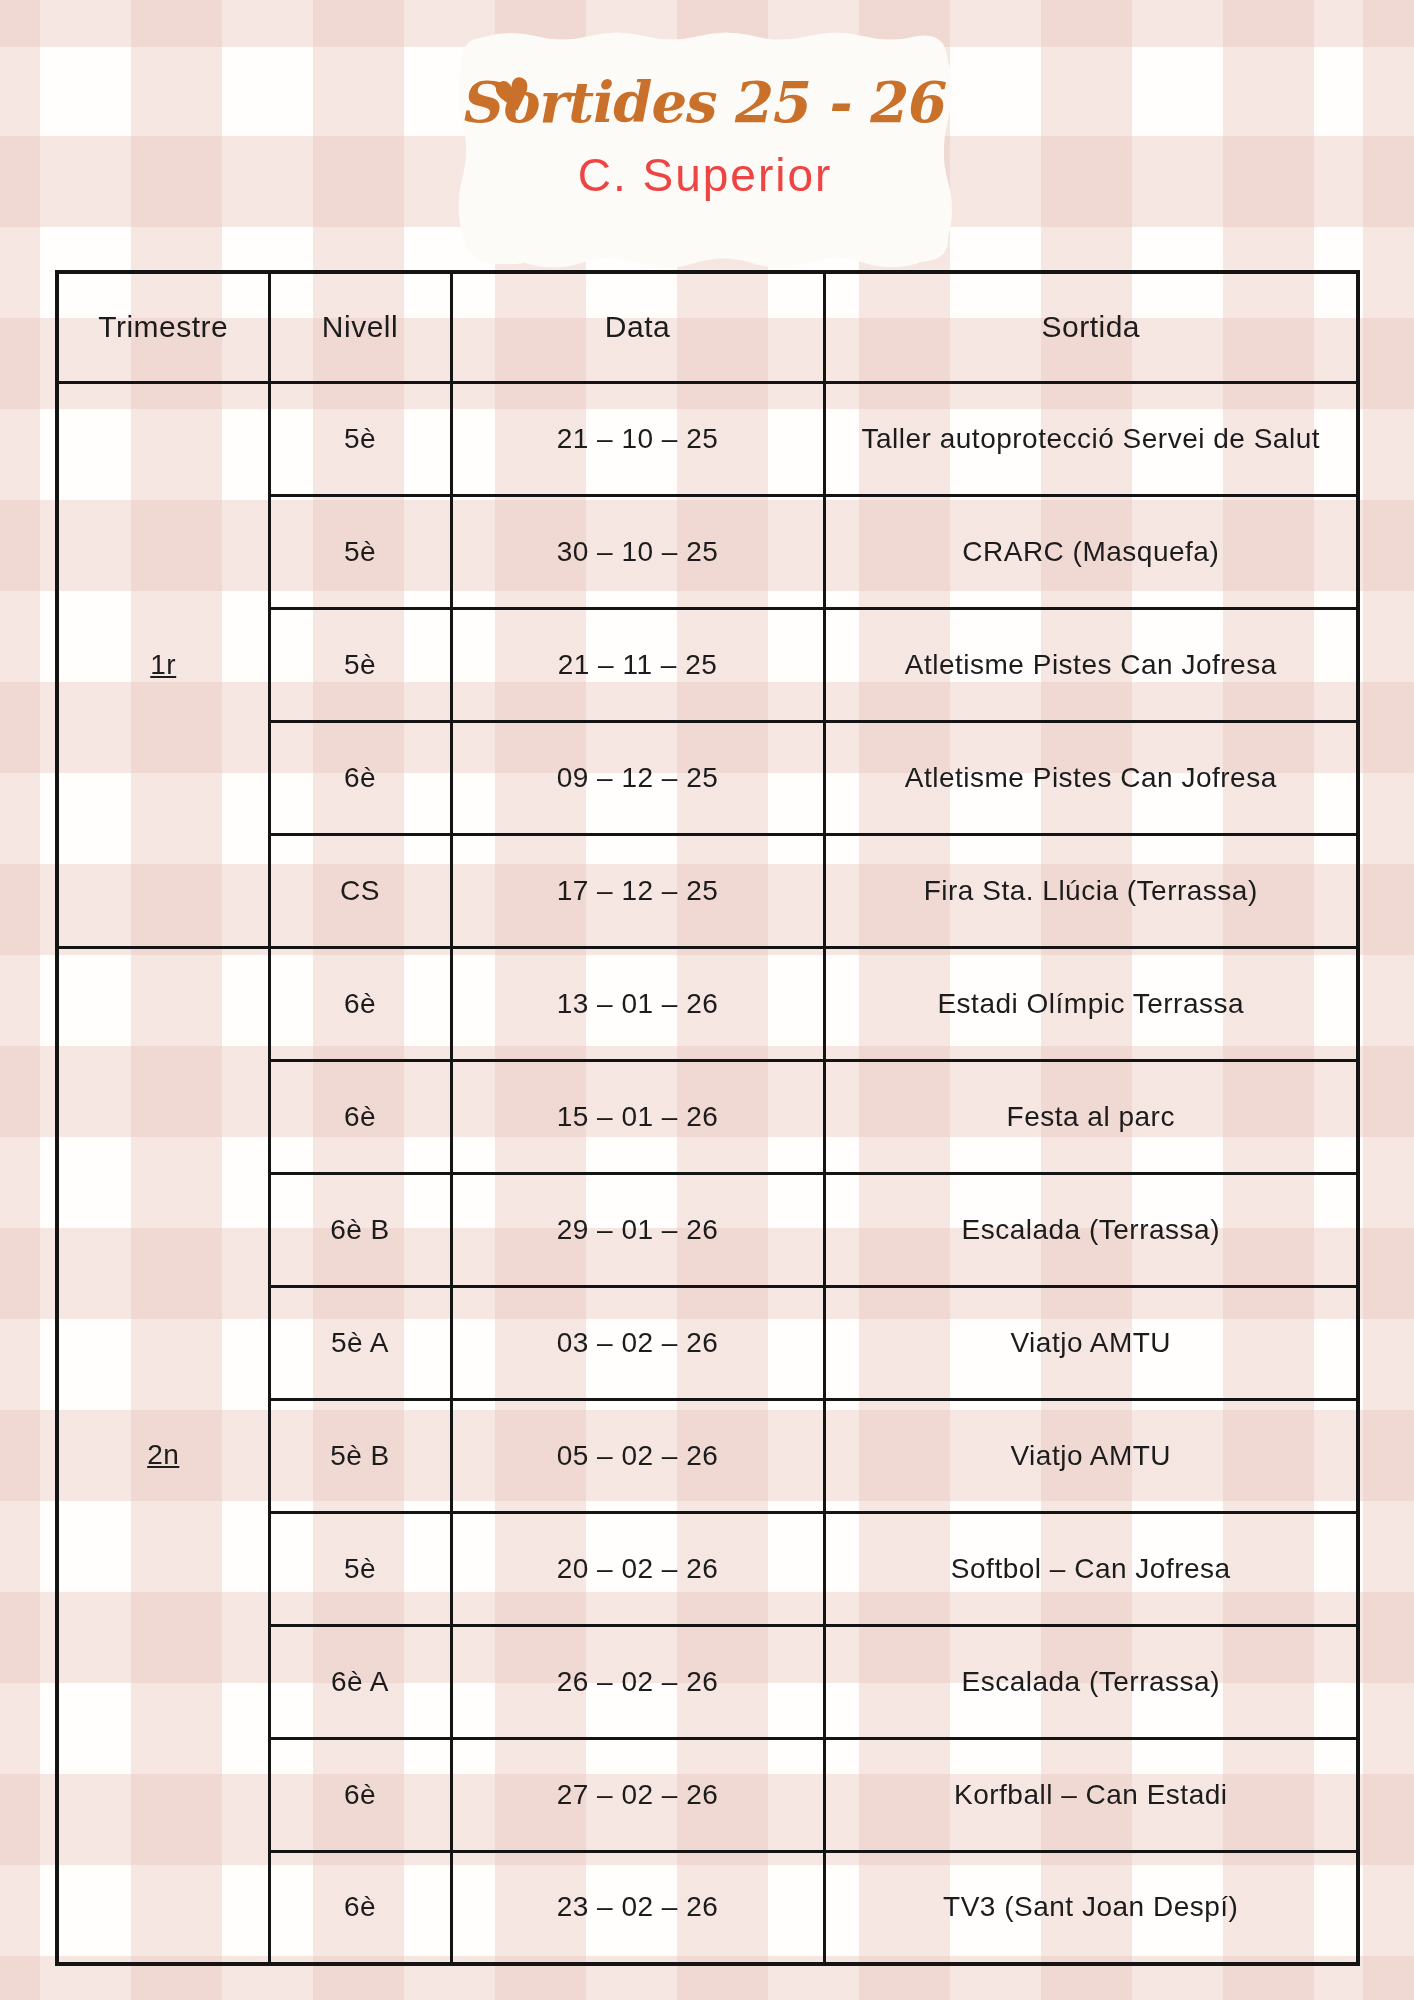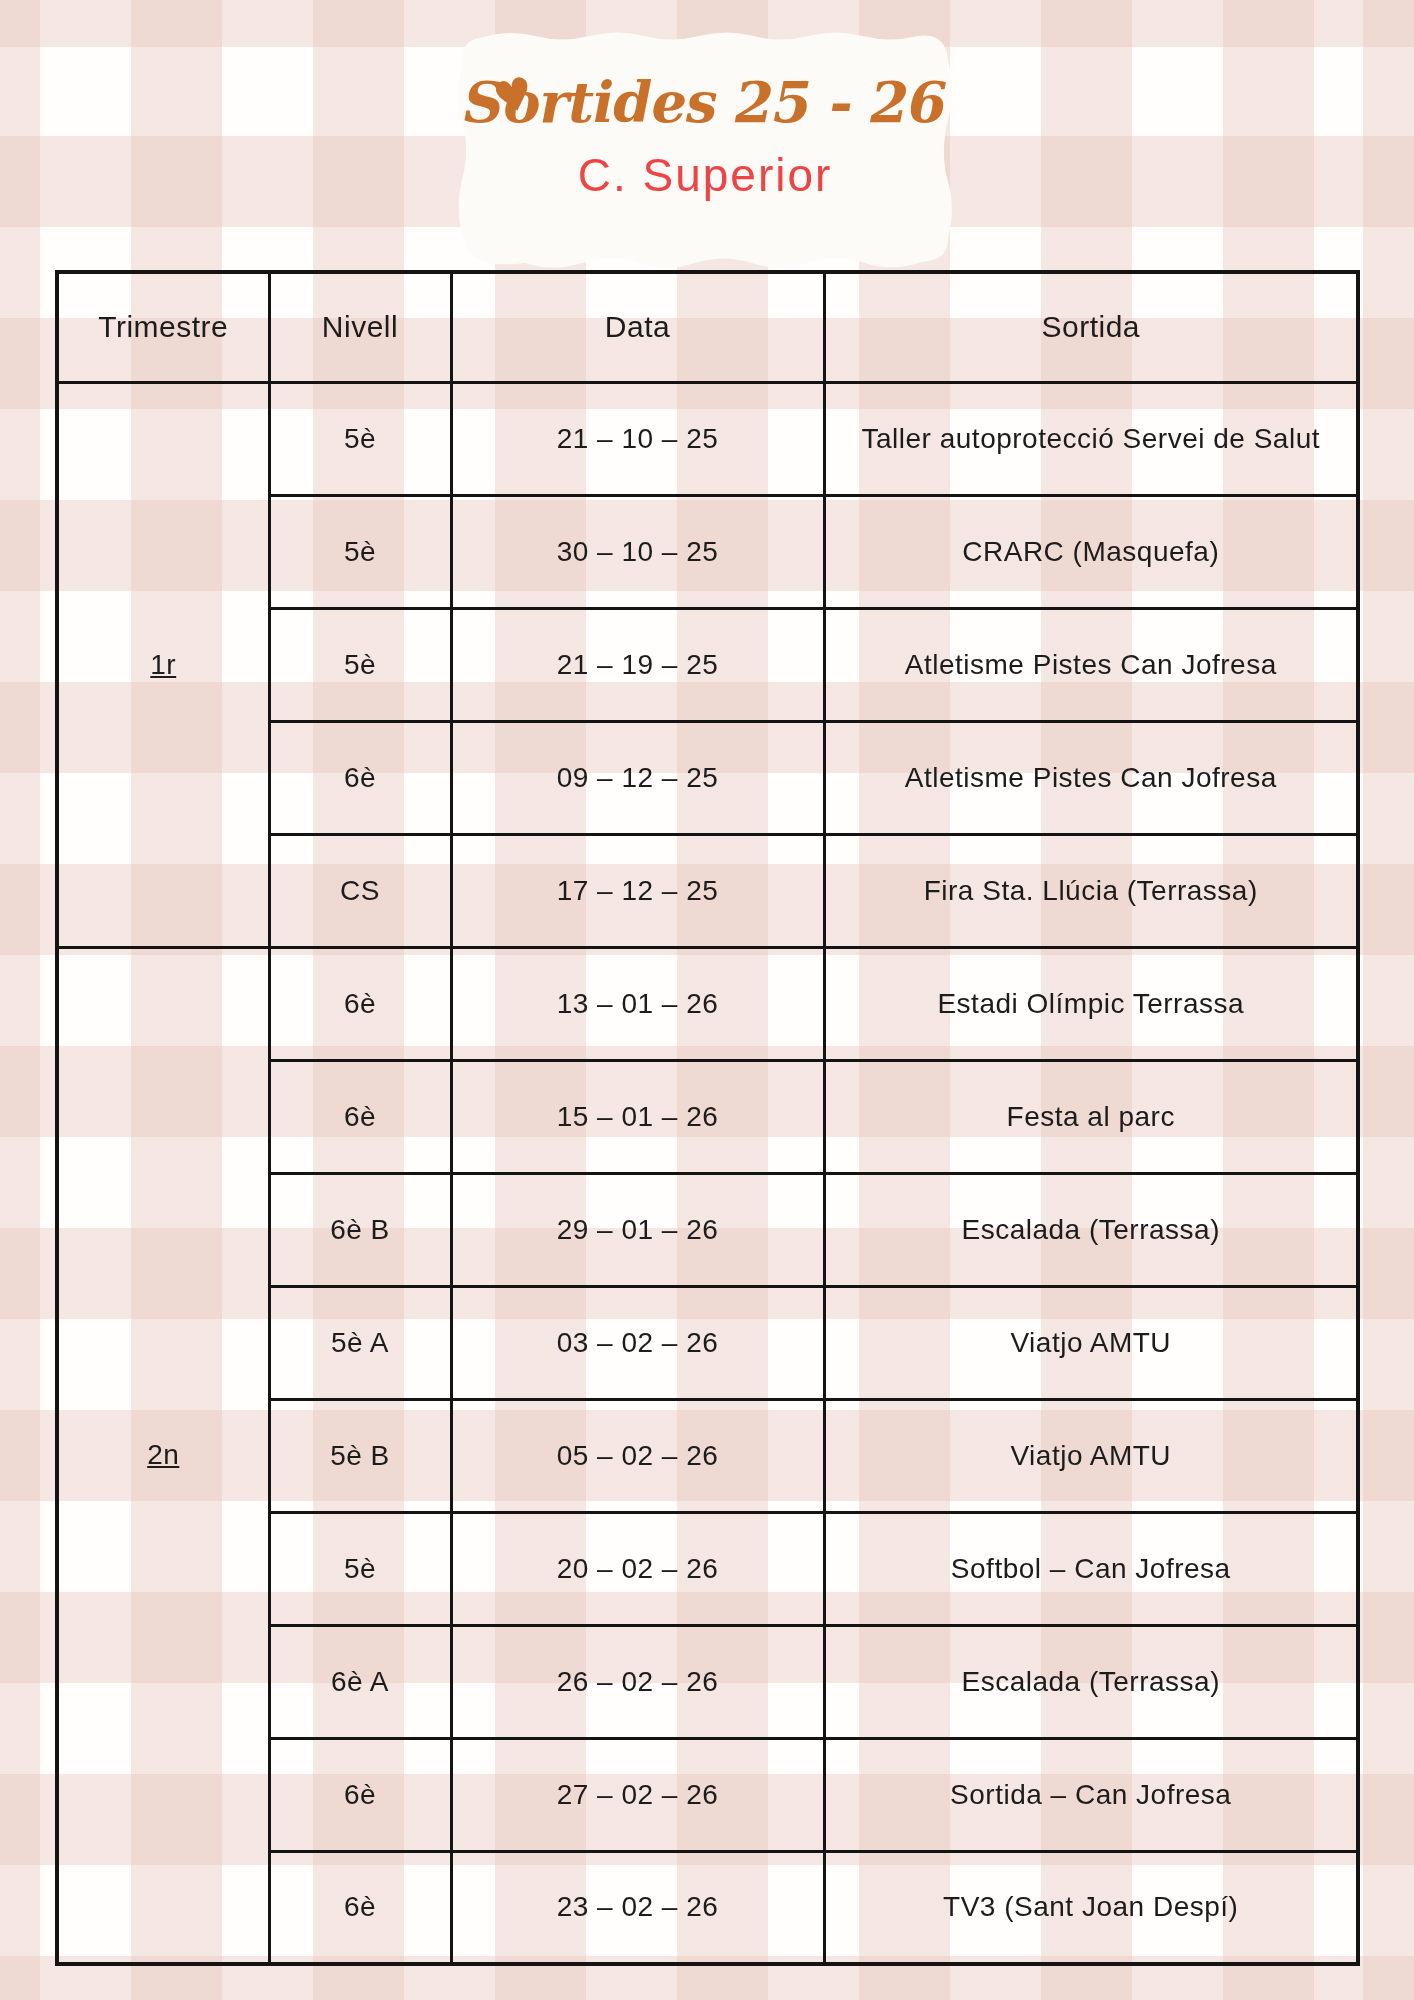--- a/index.html
+++ b/index.html
@@ -156,21 +156,21 @@
         <td>21 – 10 – 25</td>
         <td>Taller autoprotecció Servei de Salut</td>
       </tr>
       <tr>
         <td>5è</td>
         <td>30 – 10 – 25</td>
         <td>CRARC (Masquefa)</td>
       </tr>
       <tr>
         <td>5è</td>
-        <td>21 – 19 – 25</td>
+        <td>21 – 11 – 25</td>
         <td>Atletisme Pistes Can Jofresa</td>
       </tr>
       <tr>
         <td>6è</td>
         <td>09 – 12 – 25</td>
         <td>Atletisme Pistes Can Jofresa</td>
       </tr>
       <tr>
         <td>CS</td>
         <td>17 – 12 – 25</td>
@@ -208,21 +208,21 @@
         <td>Softbol – Can Jofresa</td>
       </tr>
       <tr>
         <td>6è A</td>
         <td>26 – 02 – 26</td>
         <td>Escalada (Terrassa)</td>
       </tr>
       <tr>
         <td>6è</td>
         <td>27 – 02 – 26</td>
-        <td>Sortida – Can Jofresa</td>
+        <td>Korfball – Can Estadi</td>
       </tr>
       <tr>
         <td>6è</td>
         <td>23 – 02 – 26</td>
         <td>TV3 (Sant Joan Despí)</td>
       </tr>
     </tbody>
   </table>
 </div>
 

